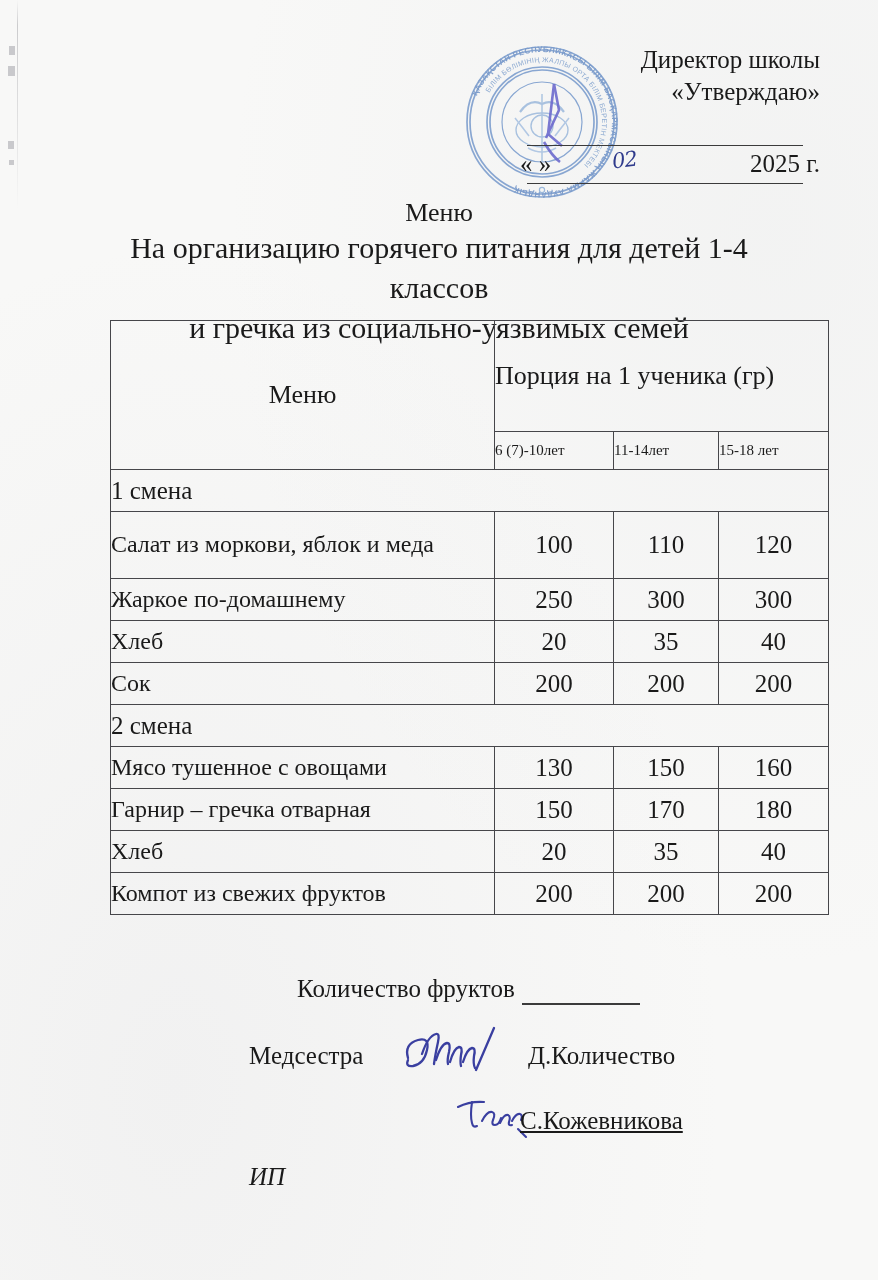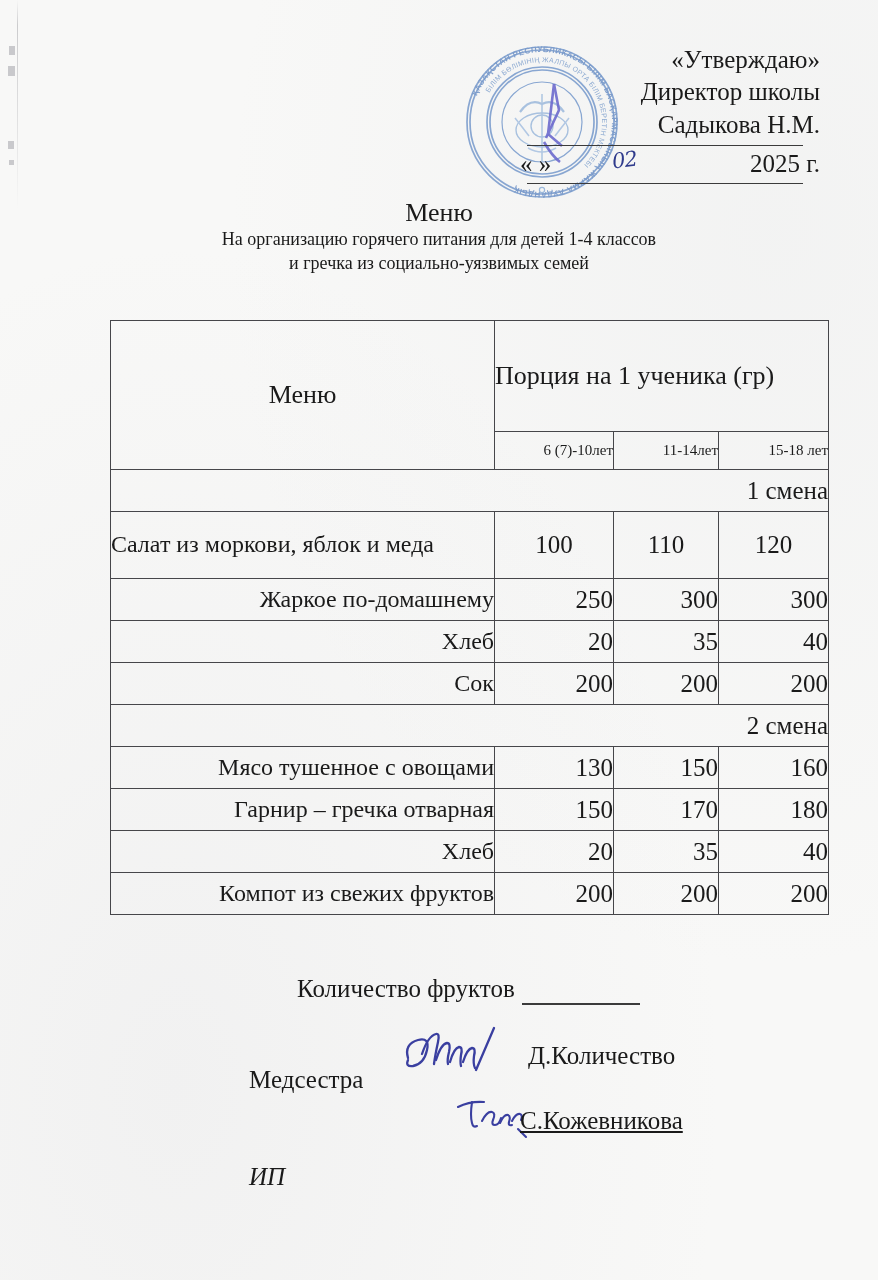--- a/index.html
+++ b/index.html
@@ -103,21 +103,21 @@
     left: 0; top: 198px;
     width: 878px;
     text-align: center;
     font-size: 26px;
   }
   .doc-subtitle {
     position: absolute;
     left: 89px; top: 228px;
     width: 700px;
     text-align: center;
-    font-size: 18px;
+    font-size: 30px;
     line-height: 1.33;
   }
 
   
   .menu-table {
     position: absolute;
     left: 110px;
     top: 320px;
     width: 718px;
     border-collapse: collapse;
@@ -140,60 +140,60 @@
     font-size: 26px;
     height: 148px;
   }
   .th-portion {
     text-align: left;
     vertical-align: middle;
     font-size: 26px;
     height: 110px;
   }
   .th-age {
-    text-align: right;
+    text-align: left;
     vertical-align: middle;
     font-size: 15px;
     height: 37px;
   }
   .shift-row td {
-    text-align: right;
+    text-align: left;
     vertical-align: middle;
     height: 41px;
     font-size: 25px;
   }
   .dish-name {
     text-align: left;
     padding: 3px 0 4px 8px;
     line-height: 1.16;
     vertical-align: middle;
   }
   .qty {
     text-align: center;
     vertical-align: middle;
     font-size: 25px;
   }
-  .row-std td { height: 41px; text-align: right; }
+  .row-std td { height: 41px; }
   .row-tall td { height: 66px; }
 
   
   .count-line {
     position: absolute;
     left: 297px; top: 975px;
     font-size: 25px;
   }
   .count-rule {
     position: absolute;
     left: 522px; top: 1003px;
     width: 118px; height: 0;
     border-bottom: 2px solid #3b3b3b;
   }
 
   .sig-row { position: absolute; font-size: 25px; }
-  .sig-nurse-label { left: 249px; top: 1042px; margin-top: 24px; }
+  .sig-nurse-label { left: 249px; top: 1042px; }
   .sig-nurse-name  { left: 528px; top: 1042px; }
   .sig-ip-label    { left: 249px; top: 1163px; font-style: italic; }
   .sig-ip-name     { left: 520px; top: 1107px; text-decoration: underline; }
 
   .sig-mark {
     position: absolute;
     color: #3a3fa0;
     font-family: "DejaVu Serif", serif;
     font-style: italic;
     pointer-events: none;
@@ -238,23 +238,22 @@
   </g>
   <g stroke="#5a57c8" stroke-width="2.6" fill="none" opacity=".9">
     <path d="M96,46 L90,96 L104,108"></path>
     <path d="M96,46 L101,72 L88,100"></path>
     <path d="M86,104 q8,14 16,20"></path>
   </g>
   <circle cx="84" cy="152" r="2.6" fill="none" stroke="#8fb0d8" stroke-width="1.2"></circle>
 </svg>
 
 <div class="approve-block">
+  <div class="approve-line">Директор школы</div>
   <div class="approve-line">«Утверждаю»</div>
-  <div class="approve-line">Директор школы</div>
-  <div class="approve-line">Садыкова Н.М.</div>
 </div>
 <div class="rule-name"></div>
 
 <div class="date-row">
   <span class="date-quote">«        »</span>
   <span class="date-hand">02</span>
   <span class="date-year">2025 г.</span>
 </div>
 <div class="rule-date"></div>
 

